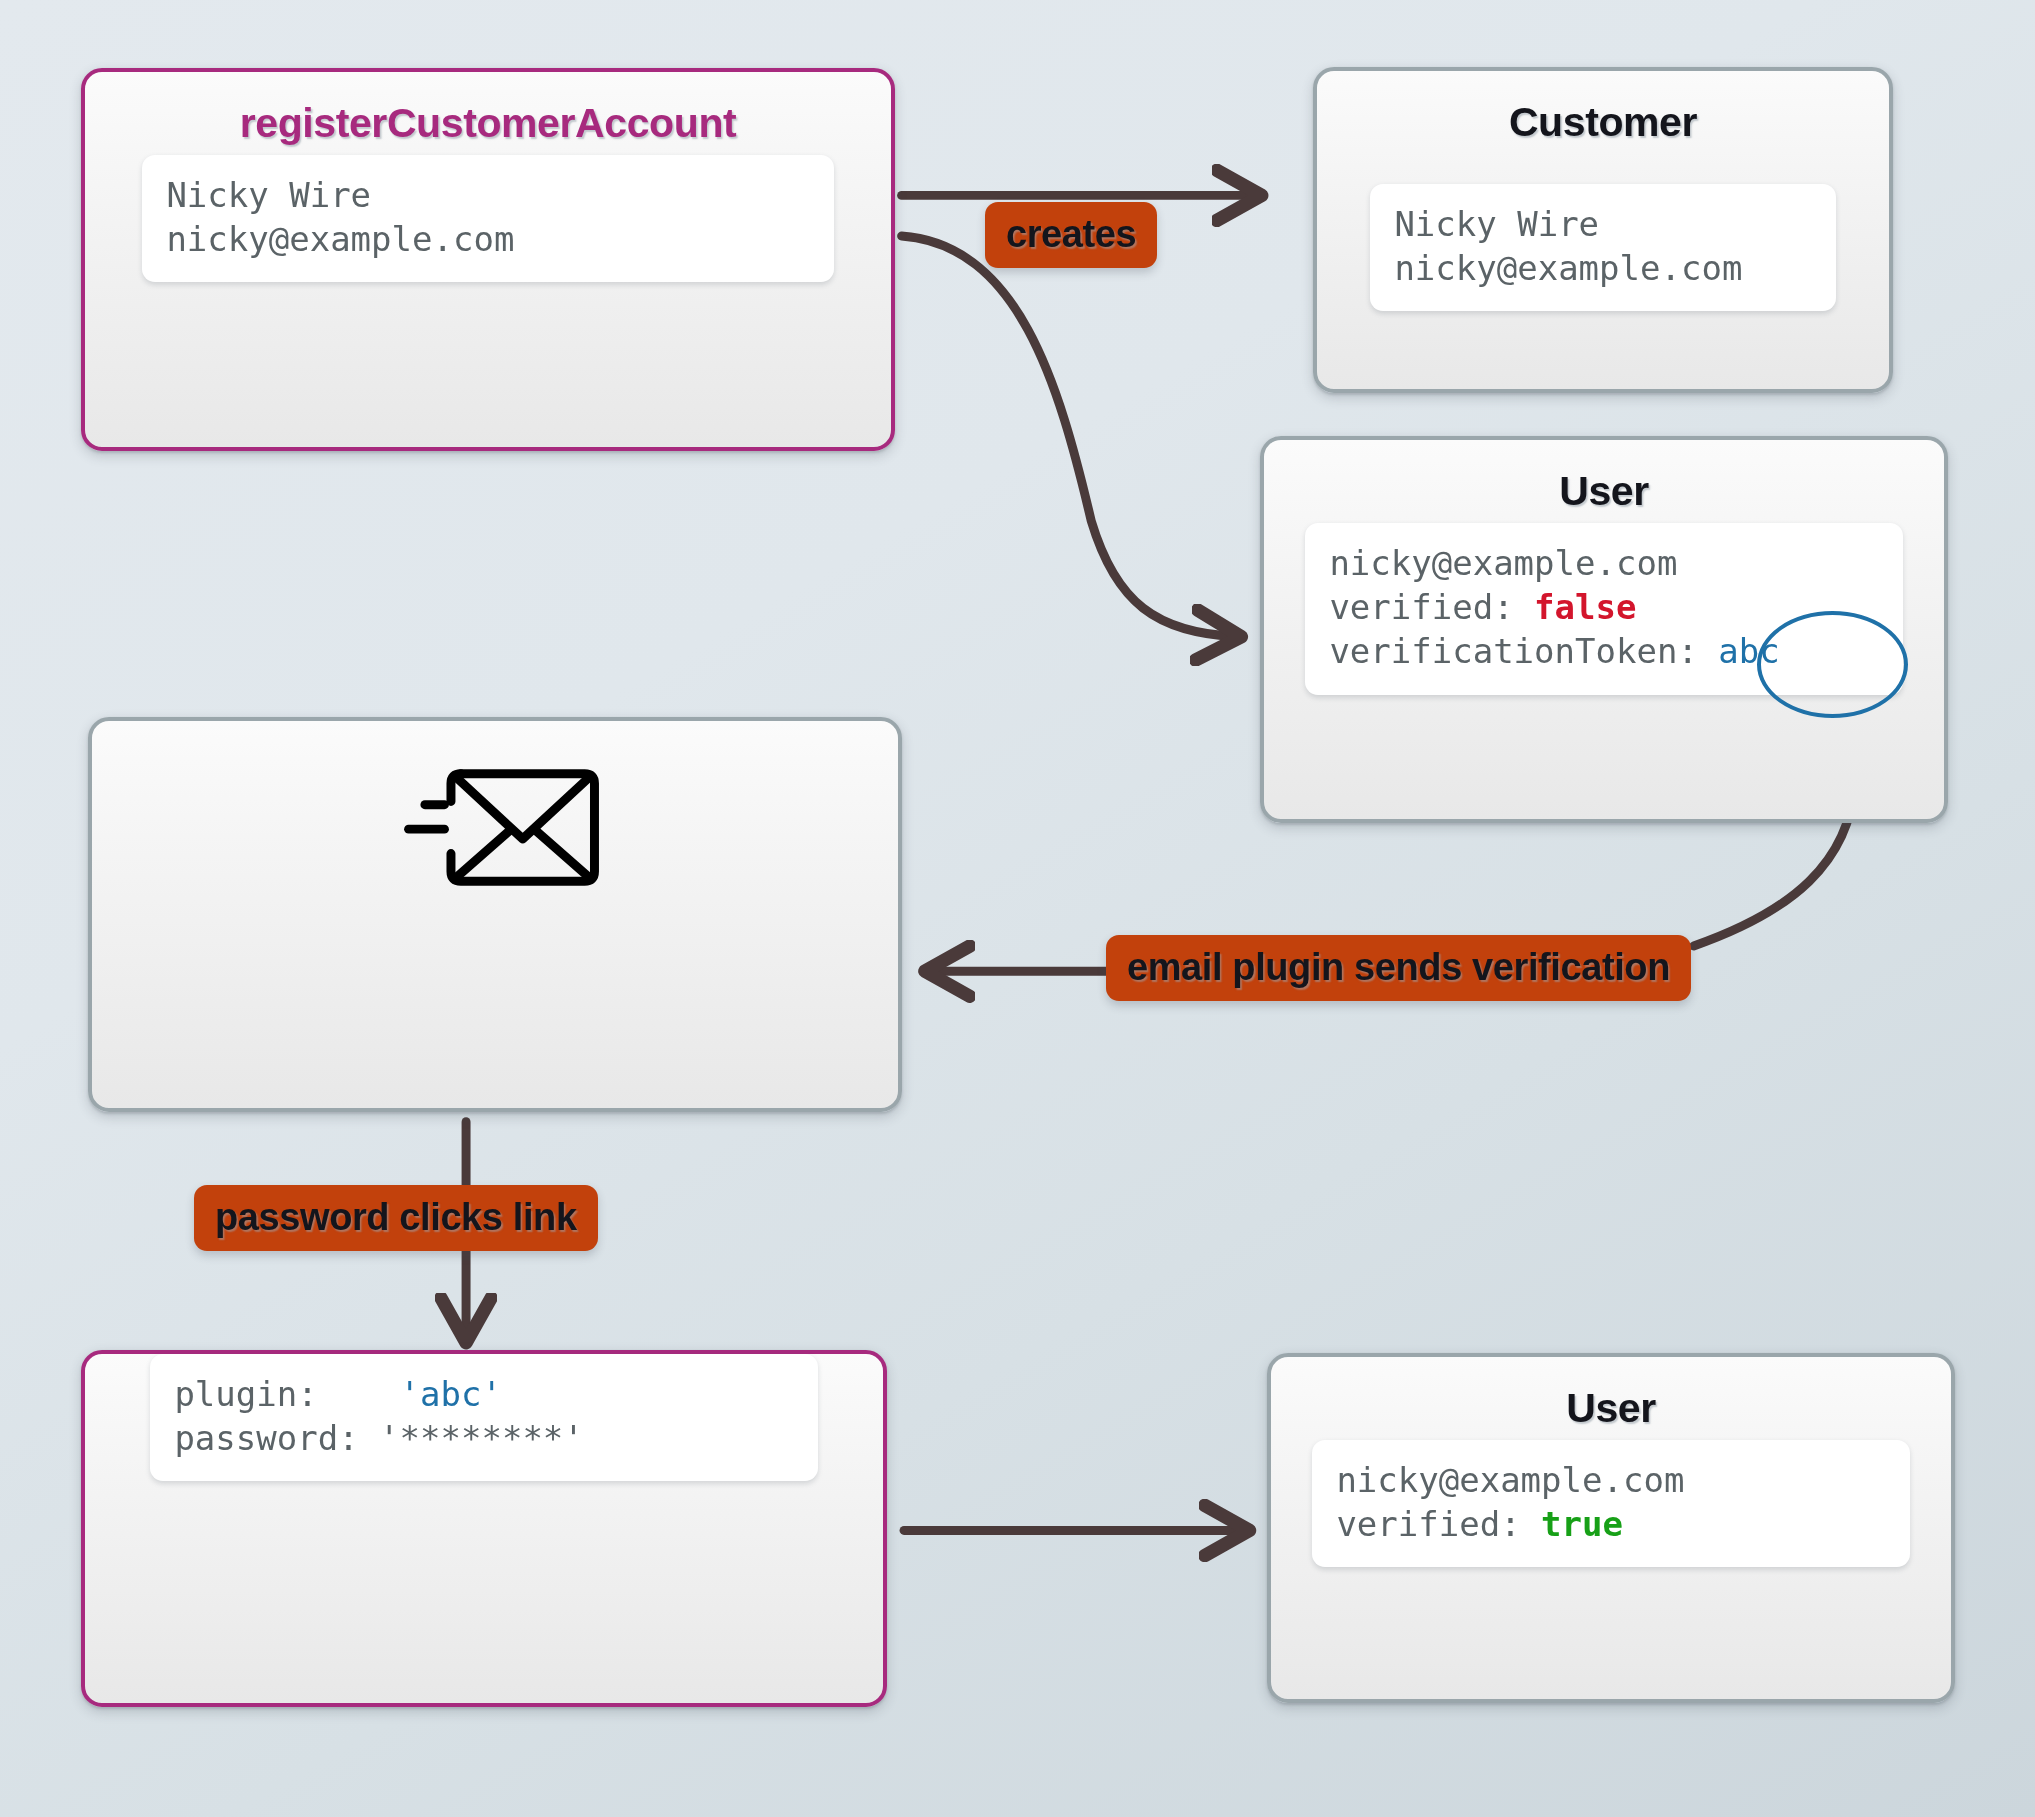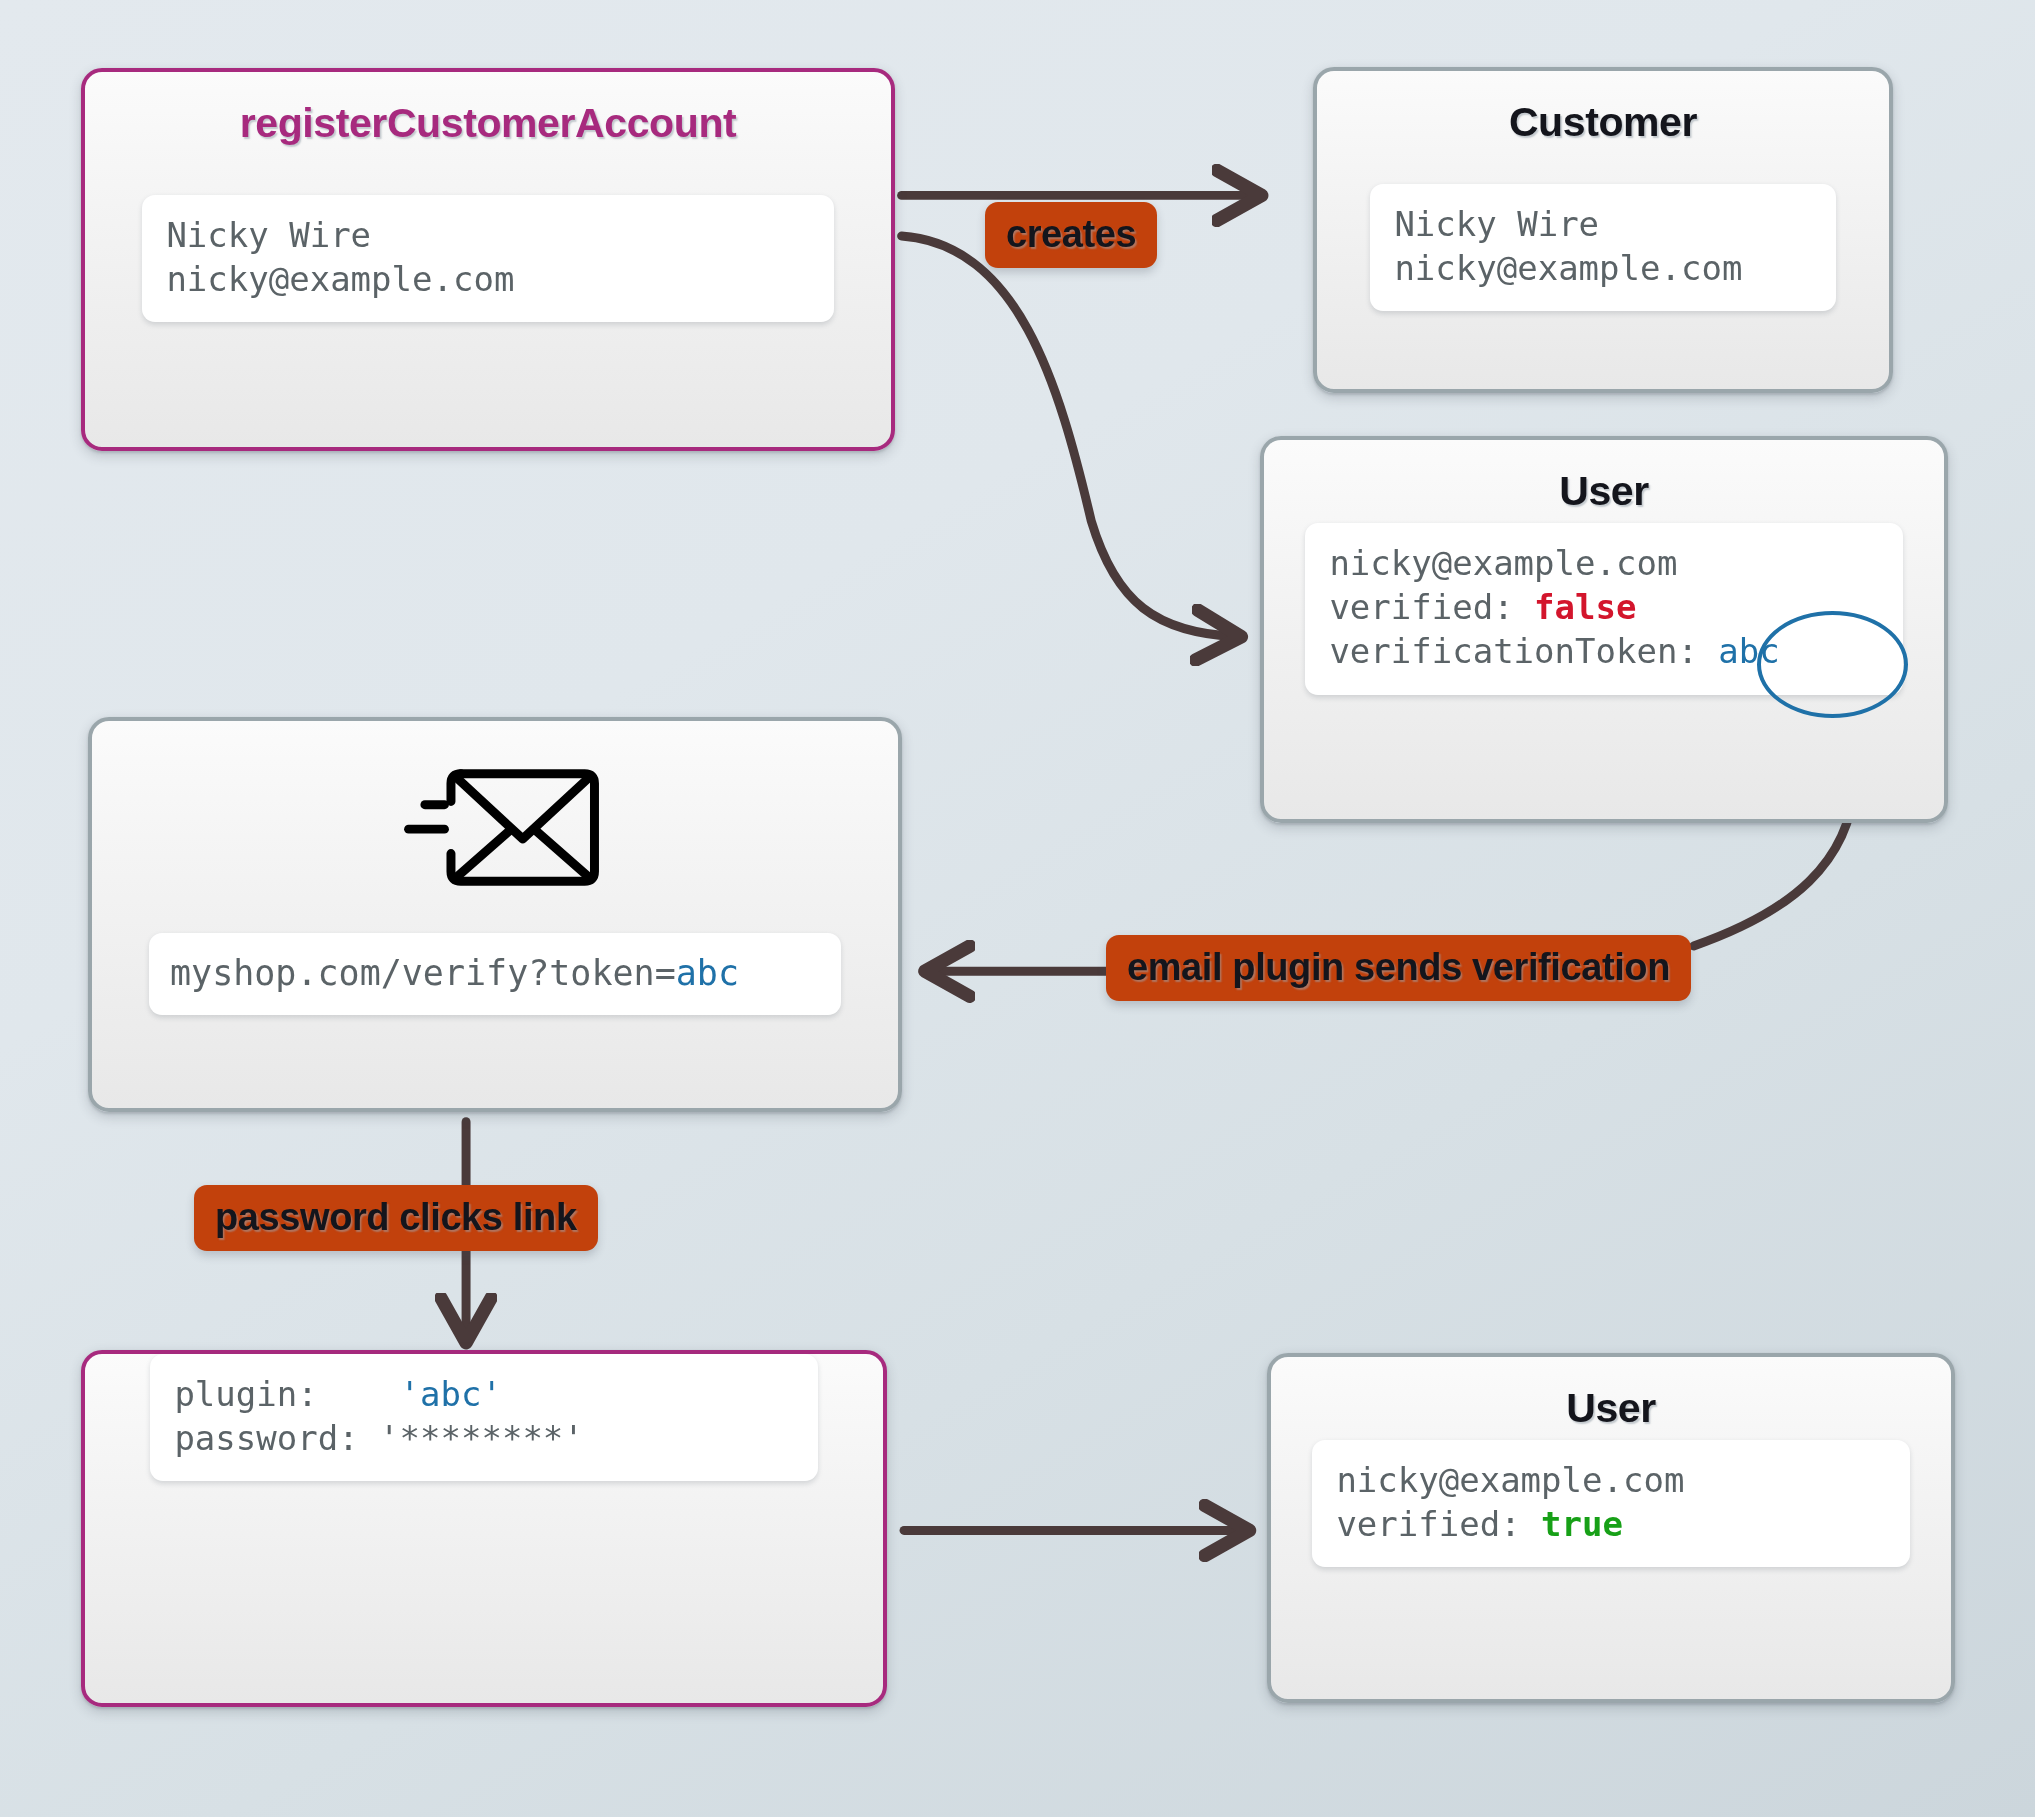--- a/index.html
+++ b/index.html
@@ -80,21 +80,21 @@
     color: #14151c;
     font-weight: bold;
     font-size: 38px;
     letter-spacing: -0.4px;
     padding: 11.4px 21px;
     white-space: nowrap;
     text-shadow: 1.6px 1.6px 1.6px rgba(160,170,180,0.5);
   }
 
   
-  #node-register { left: 81px;  top: 68px;   width: 814px; height: 383px; gap: 40px; }
+  #node-register { left: 81px;  top: 68px;   width: 814px; height: 383px; }
   #node-customer { left: 1313px; top: 67px;   width: 580px;  height: 326px; gap: 30px; }
   #node-user-top { left: 1260px; top: 436px;  width: 688px;  height: 387px; }
   #node-email    { left: 88px;  top: 717px;  width: 814px; height: 395px; }
   #node-verify   { left: 81px;  top: 1350px; width: 806px;  height: 357px; }
   #node-user-bot { left: 1267px; top: 1353px; width: 688px;  height: 350px; }
 
   #node-register .panel { width: 692px; }
   #node-customer .panel { width: 466px; }
   #node-user-top .panel { width: 598px; }
   #node-email    .panel { width: 692px; font-size: 35px; padding: 18px 21px; }
@@ -177,23 +177,20 @@
                    Q76,156 76,144 L76,122"></path>
           <path d="M76,58 L76,36 Q76,24 88,24"></path>
           <path d="M84,30 L164,104 L244,30"></path>
           <path d="M84,150 L150,92"></path>
           <path d="M244,150 L178,92"></path>
           <path d="M44,62 L68,62"></path>
           <path d="M24,92 L68,92"></path>
         </g>
       </svg>
     </div>
-    <div class="panel url-panel">
-      <div class="row"><span>myshop.com/verify?token=</span><span class="val-blue">abc</span></div>
-    </div>
   </div>
 
   <div class="node pink" id="node-verify">
     <div class="panel">
       <div class="row"><span>plugin:    </span><span class="val-blue">'abc'</span></div>
       <div class="row"><span>password: </span><span>'********'</span></div>
     </div>
   </div>
 
   <div class="node gray" id="node-user-bot">

